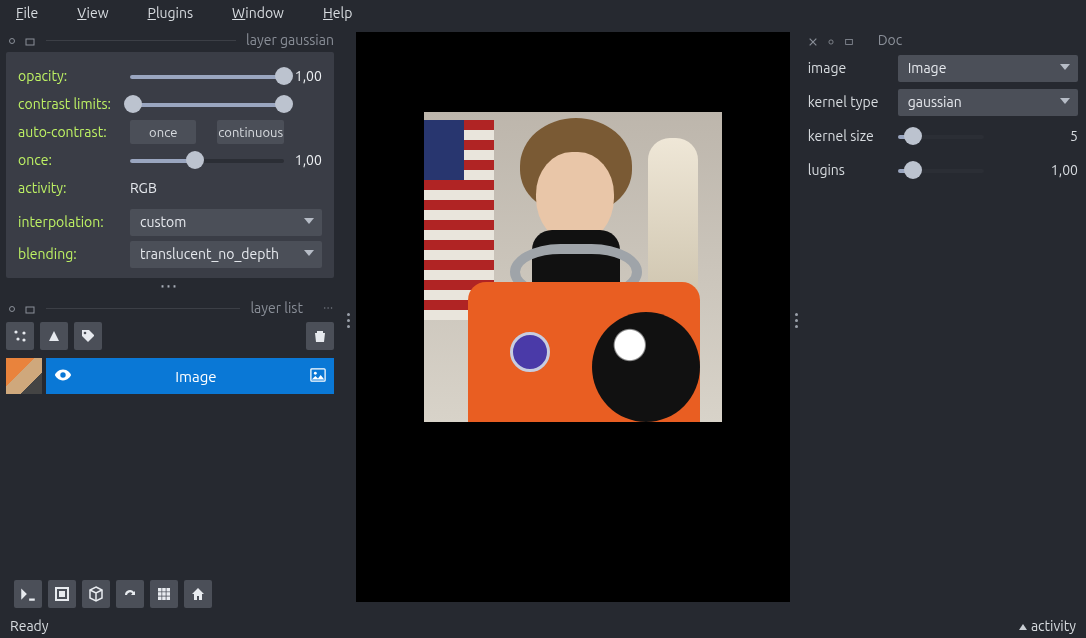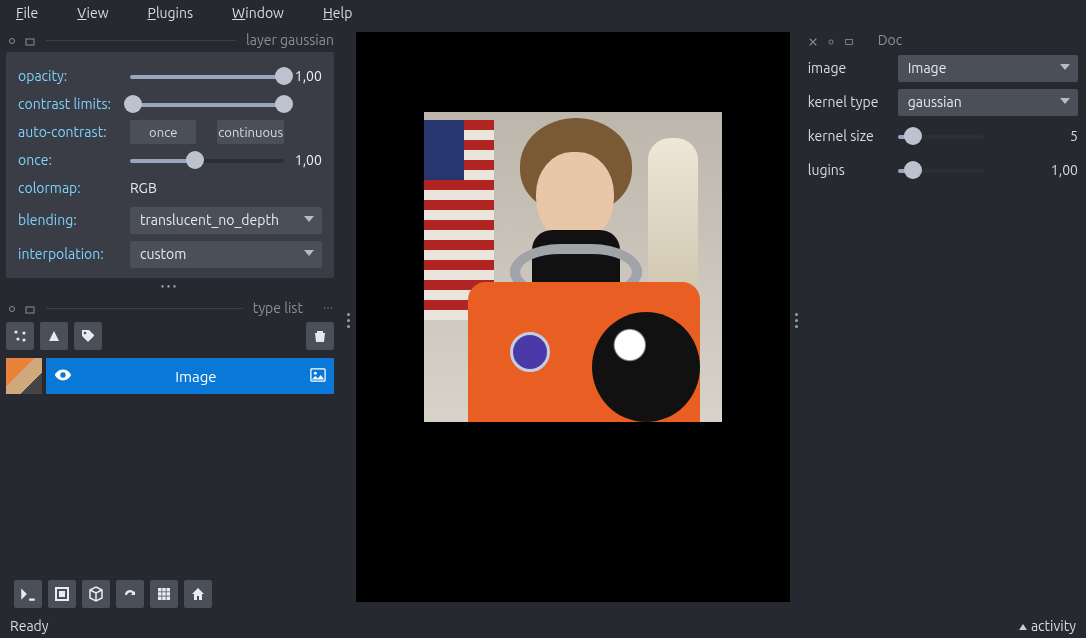--- a/index.html
+++ b/index.html
@@ -13,21 +13,21 @@
   .left-col { width: 344px; display: flex; flex-direction: column; padding: 4px 8px 0 6px; }
   .center-col { flex: 1; display: flex; align-items: flex-start; justify-content: center; padding-top: 6px; position: relative; }
   .right-col { width: 284px; display: flex; flex-direction: column; padding: 4px 8px 0 4px; }
   
   .dock-hdr { display: flex; align-items: center; gap: 6px; height: 20px; color: #8a8f98; font-size: 14px; }
   .dock-hdr .spacer { flex: 1; border-top: 1px solid #3c3f46; margin: 0 4px; }
   .tiny-icon { width: 12px; height: 12px; display: inline-block; }
   
   .panel { background: #3a3d46; border-radius: 2px; padding: 10px 12px 10px 12px; margin-top: 2px; }
   .row { display: flex; align-items: center; height: 28px; }
-  .lbl { width: 112px; color: #7dd3fc; }
+  .lbl { width: 112px; color: #bef264; }
   .num { width: 38px; text-align: right; color: #eef1f4; }
   
   .slider-wrap { flex:1; position:relative; height:20px; }
   .track { position:absolute; left:0; right:0; top:9px; height:4px; background:#2b2e35; border-radius:2px; }
   .fill  { position:absolute; left:0; top:9px; height:4px; background:#9aa6c0; border-radius:2px; }
   .thumb { position:absolute; top:1px; width:18px; height:18px; border-radius:50%; background:#bcc3cf; margin-left:-9px; }
   
   .range-fill { position:absolute; top:9px; height:4px; background:#9aa6c0; border-radius:2px; }
   
   .btnpair { display:flex; gap:21px; flex:1; }
@@ -138,54 +138,54 @@
       <div class="row">
         <div class="lbl">once:</div>
         <div class="slider-wrap">
           <div class="track"></div>
             <div class="fill" style="width:42%"></div>
             <div class="thumb" style="left:42%"></div>
         </div>
         <div class="num">1,00</div>
       </div>
       <div class="row">
-        <div class="lbl">colormap:</div>
+        <div class="lbl">activity:</div>
         <div class="plain">RGB</div>
+      </div>
+      <div class="row" style="margin-top:6px">
+        <div class="lbl">interpolation:</div>
+        <div class="dd">
+            <span>custom</span>
+            <span class="chev"></span>
+          </div>
       </div>
       <div class="row" style="margin-top:4px">
         <div class="lbl">blending:</div>
         <div class="dd">
             <span>translucent_no_depth</span>
             <span class="chev"></span>
           </div>
       </div>
-      <div class="row" style="margin-top:6px">
-        <div class="lbl">interpolation:</div>
-        <div class="dd">
-            <span>custom</span>
-            <span class="chev"></span>
-          </div>
-      </div>
     </div>
 
     <div class="dots">⋯</div>
 
     <div class="dock-hdr">
       <span class="tiny-icon">
         <svg viewBox="0 0 12 12" width="12" height="12">
             <circle cx="6" cy="6" r="2.5" fill="none" stroke="#8a8f98" stroke-width="1"></circle>
           </svg>
       </span>
       <span class="tiny-icon">
         <svg viewBox="0 0 12 12" width="12" height="12">
             <rect x="2" y="4" width="8" height="6" fill="none" stroke="#8a8f98" stroke-width="1"></rect>
           </svg>
       </span>
       <span class="spacer"></span>
-      <span>type list</span>
+      <span>layer list</span>
       <span style="width:8px"></span>
       <span style="writing-mode:vertical-rl; font-size:10px; color:#8a8f98">⋮</span>
     </div>
 
     <div class="ll-tools">
       <div class="tool">
         <svg viewBox="0 0 16 16" width="16" height="16">
             <circle cx="4" cy="4" r="1.6"></circle>
             <circle cx="12" cy="5" r="1.6"></circle>
             <circle cx="6" cy="11" r="1.6"></circle>

